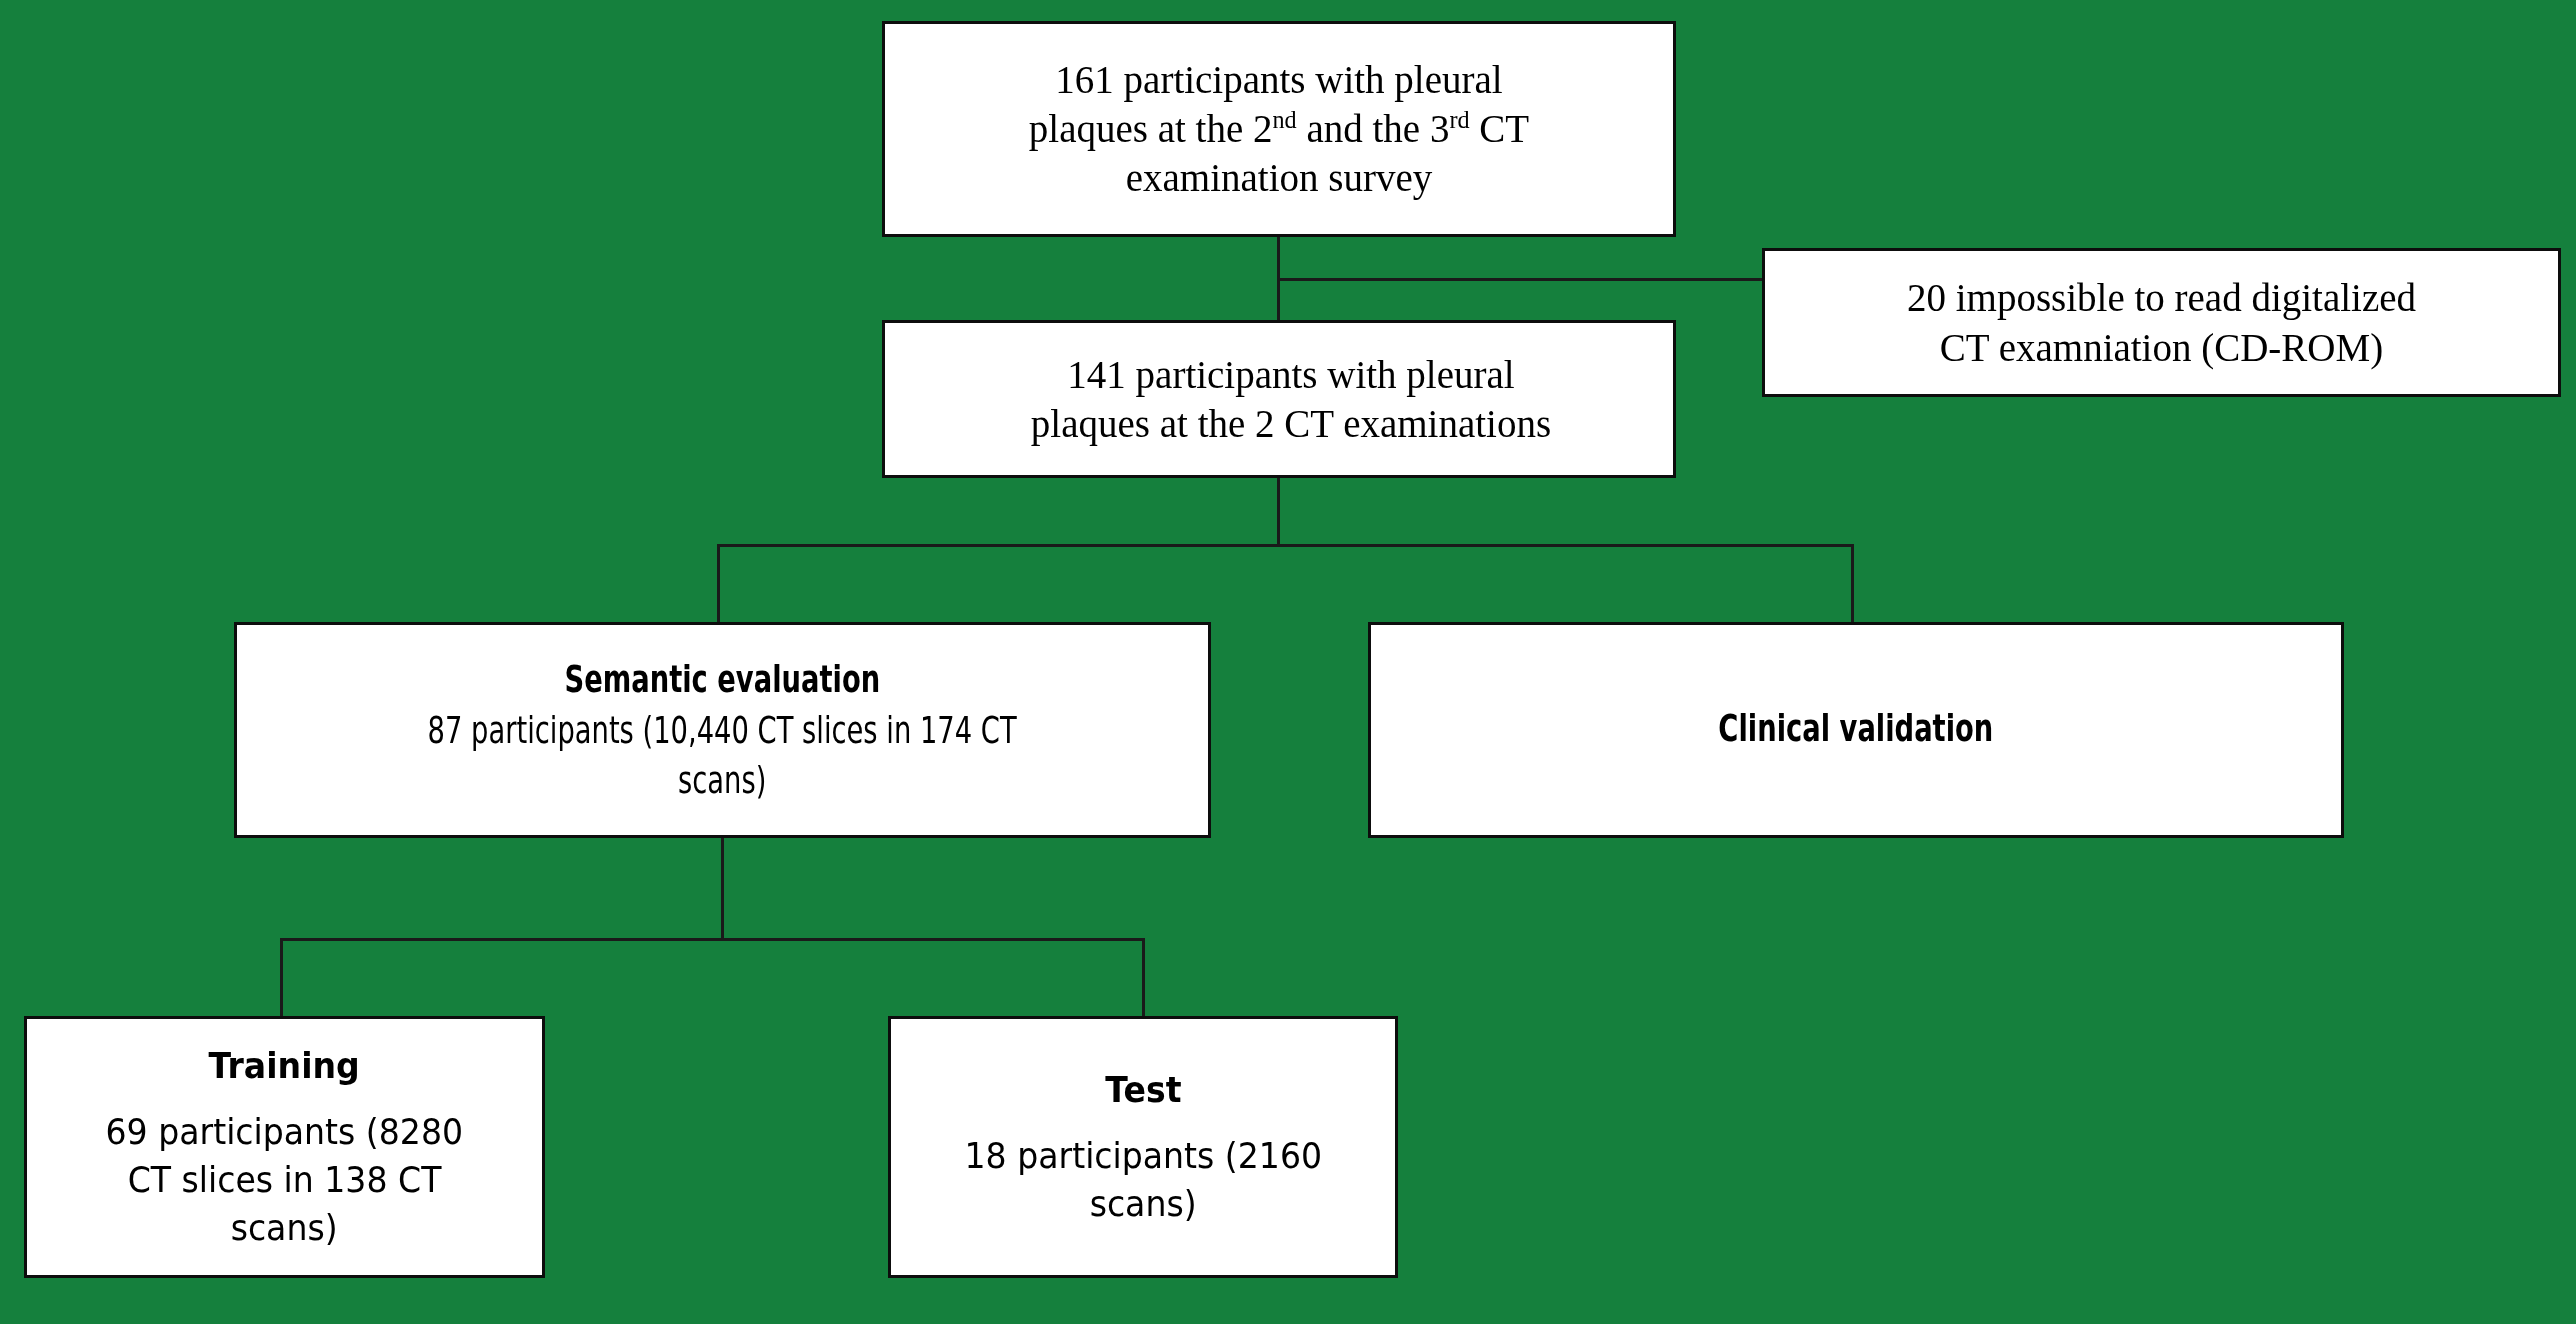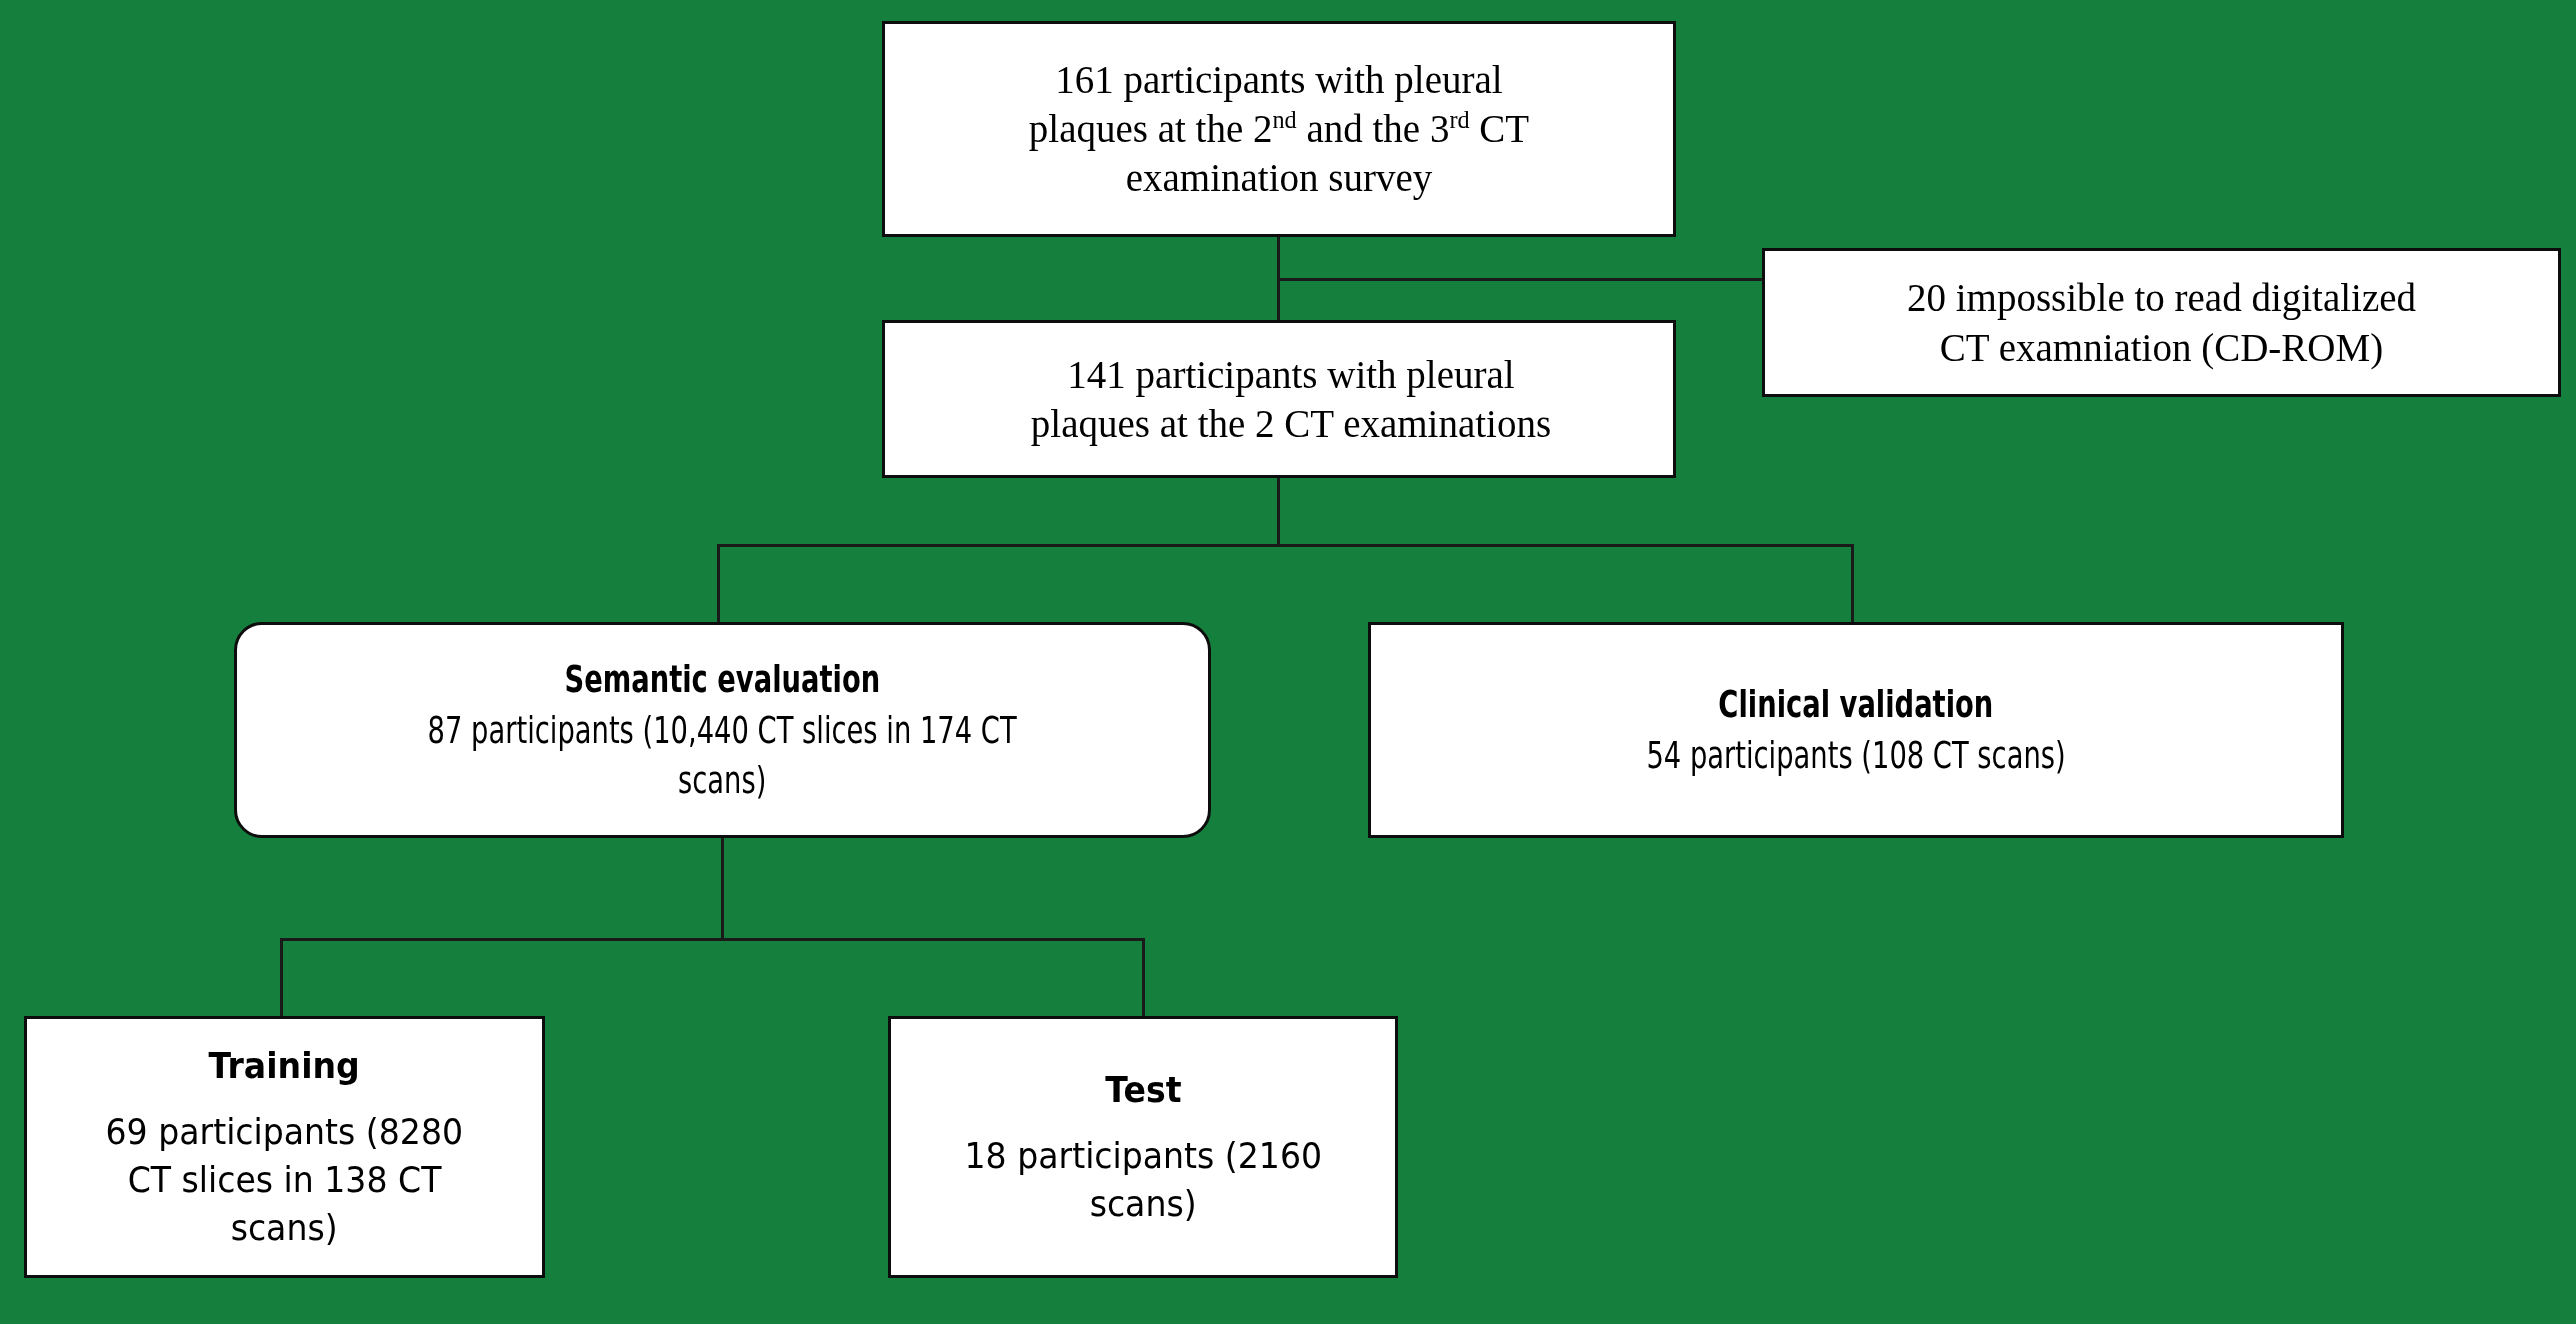--- a/index.html
+++ b/index.html
@@ -86,21 +86,21 @@
   .sans .body { display: block; font-weight: 400; }
 
   
   .squeeze-92 { display: inline-block; transform: scaleX(0.92); transform-origin: center; }
   .squeeze-80 { display: inline-block; transform: scaleX(0.80); transform-origin: center; }
 
   
   #node-enrolled   { left: 882px; top: 20.5px;   width: 794px;  height: 216px; }
   #node-excluded   { left: 1762px; top: 205px;  width: 799px;  height: 149px; margin-top: 43px; }
   #node-eligible   { left: 882px; top: 320px;  width: 794px;  height: 158px; padding-left: 24px; }
-  #node-semantic   { left: 234px;  top: 622px;  width: 977px; height: 216px; border-radius: 28px; }
+  #node-semantic   { left: 234px;  top: 622px;  width: 977px; height: 216px; }
   #node-clinical   { left: 1368px; top: 622px;  width: 976px; height: 216px; text-align: center; }
   #node-training   { left: 24px;   top: 1016px; width: 521px;  height: 262px; }
   #node-test       { left: 888px; top: 1016px; width: 510px;  height: 262px; }
 
   
   #conn-enrolled-stem   { left: 1277px; top: 235px;  height: 87px; }
   #conn-exclude-h       { left: 1277px; top: 278px;  width: 487px; }
   #conn-eligible-stem   { left: 1277px; top: 476px;  height: 70px;  }
   #conn-split1-bar      { left: 717px;  top: 544px;  width: 1136px; }
   #conn-split1-left     { left: 717px;  top: 544px;  height: 80px;  }
@@ -157,21 +157,20 @@
     <div class="node-inner">
       <span class="title"><span class="squeeze-80">Semantic evaluation</span></span>
       <span class="body"><span class="squeeze-80">87 participants (10,440 CT slices in 174 CT</span></span>
       <span class="body"><span class="squeeze-80">scans)</span></span>
     </div>
   </div>
 
   <div class="node sans-cond" id="node-clinical">
     <div class="node-inner">
       <span class="title"><span class="squeeze-80">Clinical validation</span></span>
-      <span class="body"><span class="squeeze-80">54 participants (108 CT scans)</span></span>
     </div>
   </div>
 
   <div class="node sans" id="node-training">
     <div class="node-inner">
       <span class="title"><span class="squeeze-92">Training</span></span>
       <span class="body"><span class="squeeze-92">69 participants (8280</span></span>
       <span class="body"><span class="squeeze-92">CT slices in 138 CT</span></span>
       <span class="body"><span class="squeeze-92">scans)</span></span>
     </div>

